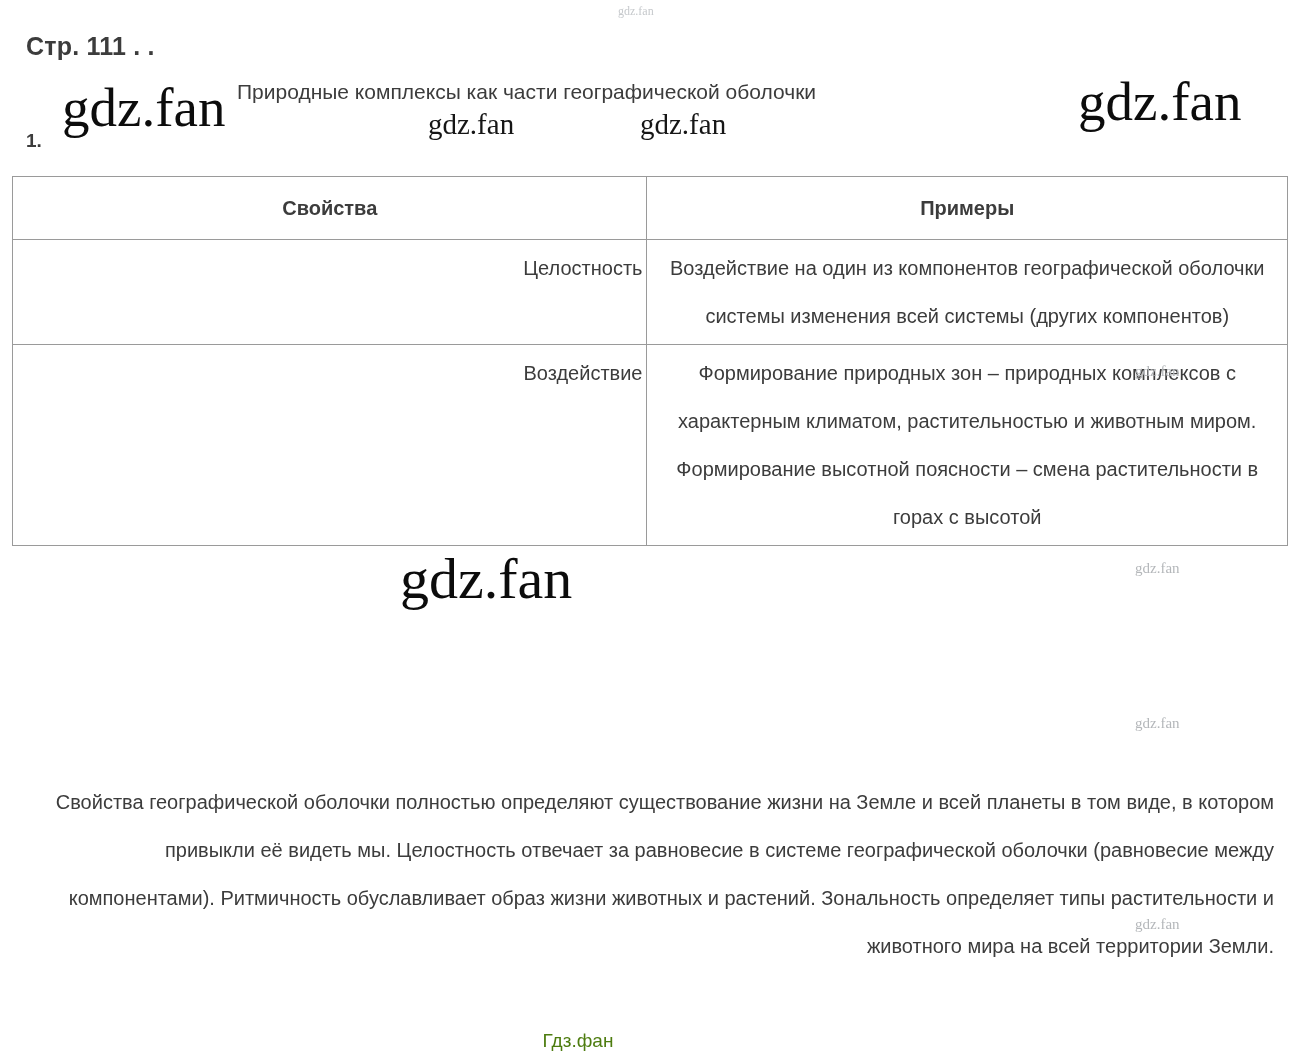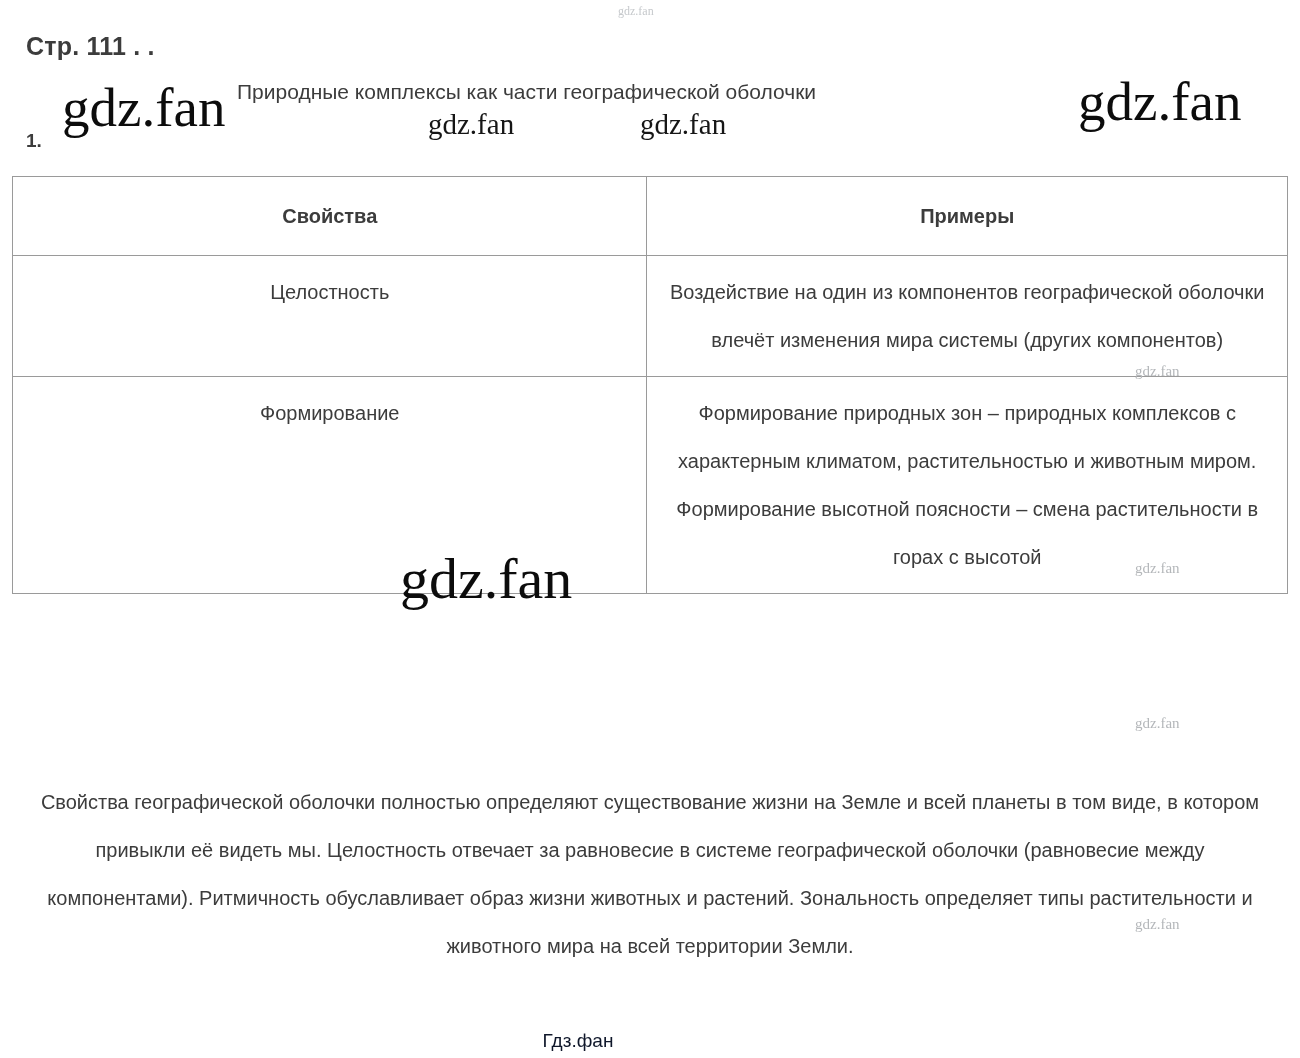--- a/index.html
+++ b/index.html
@@ -65,32 +65,32 @@
     position: absolute;
     left: 12px;
     top: 176px;
     width: 1276px;
     border-collapse: collapse;
     table-layout: fixed;
   }
   table.props th, table.props td {
     border: 1px solid #9a9a9a;
     vertical-align: top;
-    padding: 12px;
+    padding: 4px;
   }
   table.props th {
     height: 54px;
     font-size: 20px;
     font-weight: bold;
     color: #3c3c3c;
     text-align: center;
     vertical-align: middle;
   }
   td.cell-name {
-    text-align: center;
+    text-align: right;
     font-size: 20px;
     color: #3c3c3c;
     padding-top: 16px;
     line-height: 48px;
   }
   td.cell-ex {
     text-align: center;
     font-size: 20px;
     color: #3c3c3c;
     padding: 16px 10px 14px 10px;
@@ -100,30 +100,30 @@
   .col-b { width: 640px; }
 
   .body-text {
     position: absolute;
     left: 26px;
     top: 778px;
     width: 1248px;
     font-size: 20px;
     line-height: 48px;
     color: #3c3c3c;
-    text-align: center;
+    text-align: right;
   }
   .footer {
     position: absolute;
     left: 0;
     top: 1030px;
     width: 1156px;
     text-align: center;
     font-size: 19px;
-    color: #0f172a;
+    color: #4d7c0f;
   }
 </style>
 </head>
 <body>
 
 <div class="page">
 
   <div class="wm wm-top" style="left:618px; top:4px;">gdz.fan</div>
 
   <div class="page-ref">Стр. 111 . .</div>
@@ -146,24 +146,24 @@
     </colgroup>
     <thead>
       <tr>
         <th>Свойства</th>
         <th>Примеры</th>
       </tr>
     </thead>
     <tbody>
       <tr>
         <td class="cell-name">Целостность</td>
-        <td class="cell-ex">Воздействие на один из компонентов географической оболочки влечёт изменения мира системы (других компонентов)</td>
+        <td class="cell-ex">Воздействие на один из компонентов географической оболочки системы изменения всей системы (других компонентов)</td>
       </tr>
       <tr>
-        <td class="cell-name">Формирование</td>
+        <td class="cell-name">Воздействие</td>
         <td class="cell-ex">Формирование природных зон – природных комплексов с характерным климатом, растительностью и животным миром. Формирование высотной поясности – смена растительности в горах с высотой</td>
       </tr>
     </tbody>
   </table>
 
   <div class="wm wm-small" style="left:1135px; top:363px;">gdz.fan</div>
   <div class="wm wm-small" style="left:1135px; top:560px;">gdz.fan</div>
   <div class="wm wm-small" style="left:1135px; top:715px;">gdz.fan</div>
   <div class="wm wm-small" style="left:1135px; top:916px;">gdz.fan</div>
 

